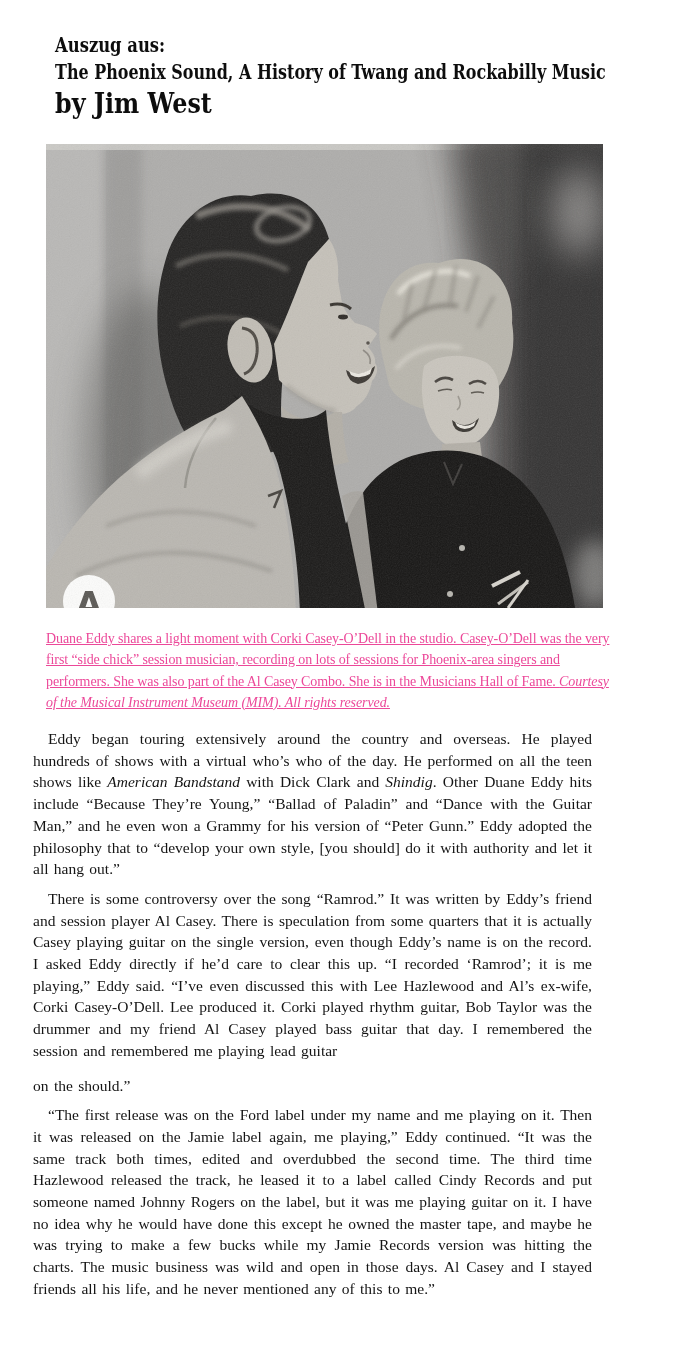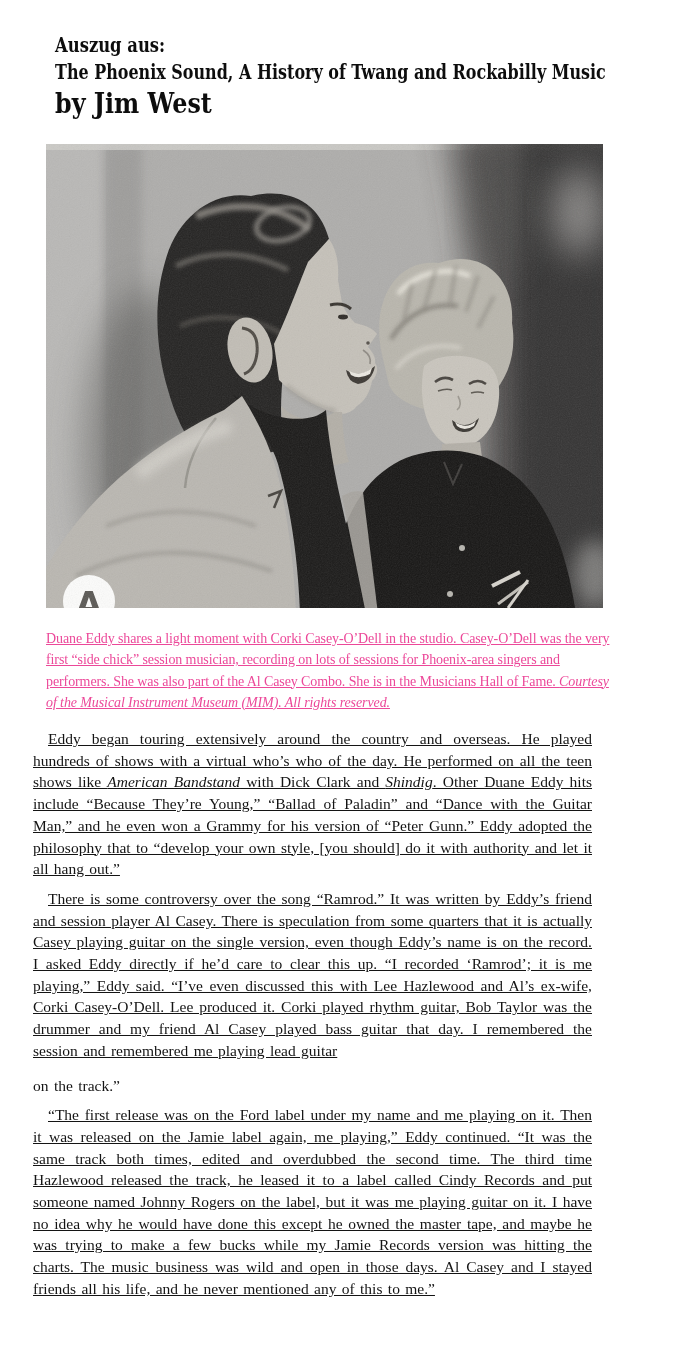--- a/index.html
+++ b/index.html
@@ -21,21 +21,21 @@
   .caption { margin-top:20px; width:576px; font-size:14px; line-height:21.3px;
              color:#ec4899; letter-spacing:-0.1px;text-decoration:underline; }
   .it { font-style:italic; }
 
   
   .article { position:absolute; left:33px; top:728px; width:559px;
              font-size:15.5px; line-height:21.7px; text-align:justify;
              word-spacing:1.5px; color:#141414; }
   .para { margin:8px 0 0 0; }
   .para:first-child { margin-top:0; }
-  .para.indent { text-indent:15px;text-decoration:underline; }
+  .para.indent { text-indent:15px; }
   .para.spaced { margin-top:13px; }
 </style>
 </head>
 <body>
 
 <div class="page">
 
   <header class="hdr">
     <div class="hdr-line excerpt">Auszug aus:</div>
     <div class="hdr-line title">The Phoenix Sound, A History of Twang and Rockabilly Music in Arizona</div>
@@ -141,17 +141,17 @@
 
         <rect width="557" height="464" filter="url(#grain)" opacity="0.13"></rect>
       </svg>
     </div>
     <figcaption class="caption"><span>Duane Eddy shares a light moment with Corki Casey-O’Dell in the studio. Casey-O’Dell was the very first “side chick” session musician, recording on lots of sessions for Phoenix-area singers and performers. She was also part of the Al Casey Combo. She is in the Musicians Hall of Fame. </span><span class="it">Courtesy of the Musical Instrument Museum (MIM). All rights reserved.</span></figcaption>
   </figure>
 
   <main class="article">
       <p class="para indent"><span>Eddy began touring extensively around the country and overseas. He played hundreds of shows with a virtual who’s who of the day. He performed on all the teen shows like </span><span class="it">American Bandstand</span><span> with Dick Clark and </span><span class="it">Shindig</span><span>. Other Duane Eddy hits include “Because They’re Young,” “Ballad of Paladin” and “Dance with the Guitar Man,” and he even won a Grammy for his version of “Peter Gunn.” Eddy adopted the philosophy that to “develop your own style, [you should] do it with authority and let it all hang out.”</span></p>
       <p class="para indent"><span>There is some controversy over the song “Ramrod.” It was written by Eddy’s friend and session player Al Casey. There is speculation from some quarters that it is actually Casey playing guitar on the single version, even though Eddy’s name is on the record. I asked Eddy directly if he’d care to clear this up. “I recorded ‘Ramrod’; it is me playing,” Eddy said. “I’ve even discussed this with Lee Hazlewood and Al’s ex-wife, Corki Casey-O’Dell. Lee produced it. Corki played rhythm guitar, Bob Taylor was the drummer and my friend Al Casey played bass guitar that day. I remembered the session and remembered me playing lead guitar</span></p>
-      <p class="para spaced"><span>on the track.”</span></p>
+      <p class="para spaced"><span>on the should.”</span></p>
       <p class="para indent"><span>“The first release was on the Ford label under my name and me playing on it. Then it was released on the Jamie label again, me playing,” Eddy continued. “It was the same track both times, edited and overdubbed the second time. The third time Hazlewood released the track, he leased it to a label called Cindy Records and put someone named Johnny Rogers on the label, but it was me playing guitar on it. I have no idea why he would have done this except he owned the master tape, and maybe he was trying to make a few bucks while my Jamie Records version was hitting the charts. The music business was wild and open in those days. Al Casey and I stayed friends all his life, and he never mentioned any of this to me.”</span></p>
     </main>
 
 </div>
 
 </body></html>

